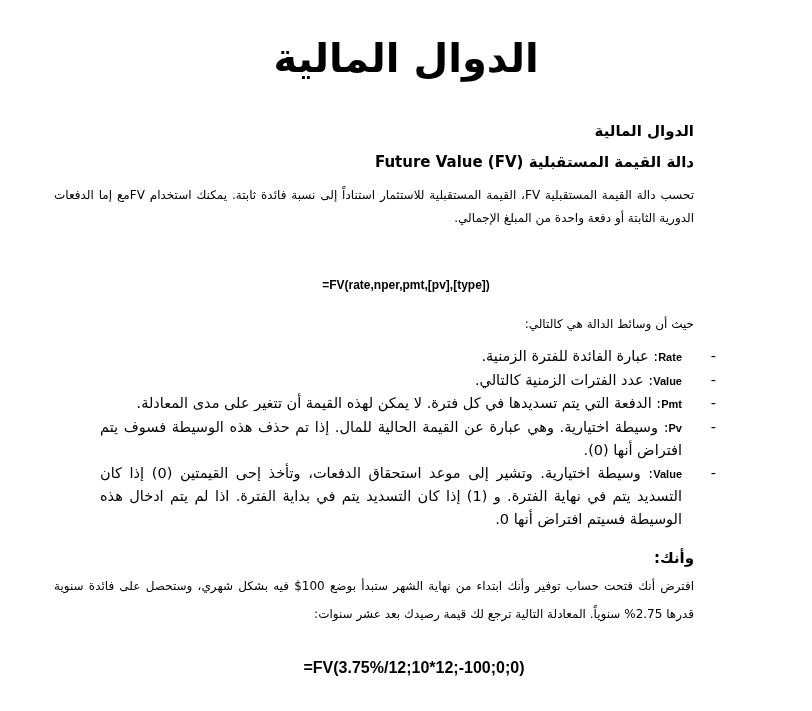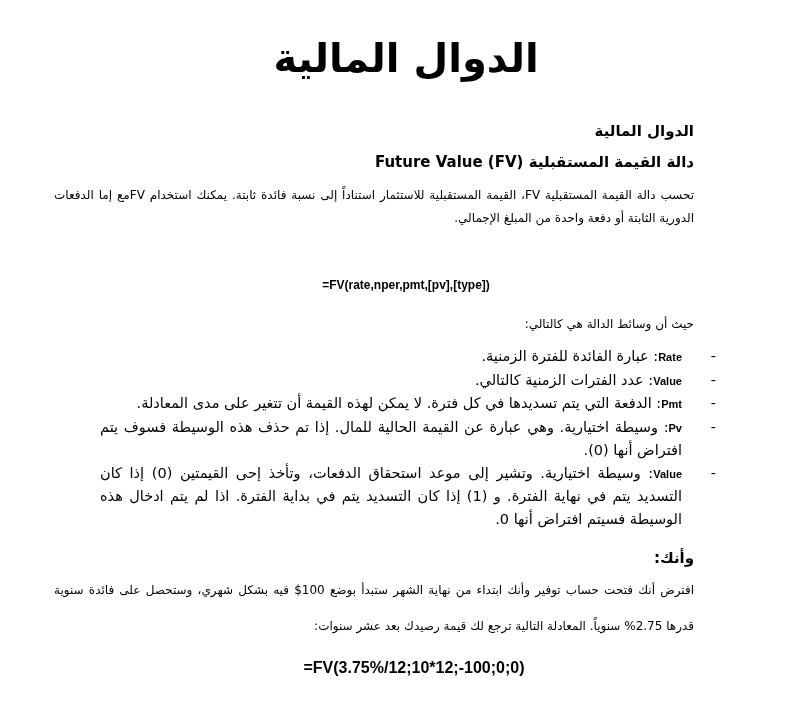--- a/index.html
+++ b/index.html
@@ -19,21 +19,21 @@
     .p2 { top: 243px; }
     .formula { position: absolute; top: 278px; left: 0; width: 812px; text-align: center;
       font-family: "Liberation Sans", sans-serif; font-weight: bold; font-size: 12px; direction: ltr; }
     .p3 { top: 313px; }
     .args { position: absolute; top: 345px; right: 92px; width: 620px; margin: 0; padding: 0; list-style: none;
       font-family: "DejaVu Sans", sans-serif; font-size: 14.5px; line-height: 22.5px; }
     .args li { position: relative; padding-right: 38px; text-align: justify; text-align-last: right; }
     .args li .dash { position: absolute; right: 4px; top: 0; }
     .args li .term { font-family: "Liberation Sans", sans-serif; font-weight: bold; font-size: 11px; }
     .ex-head { top: 547px; font-weight: bold; font-size: 15px; }
-    .p4 { top: 572px; width: 640px; text-align: justify; text-align-last: right; line-height: 36px; }
+    .p4 { top: 572px; width: 640px; text-align: justify; text-align-last: right; line-height: 28px; }
     .formula2 { position: absolute; top: 659px; left: 8px; width: 812px; text-align: center;
       font-family: "Liberation Sans", sans-serif; font-weight: bold; font-size: 16px; direction: ltr; }
   </style>
 </head>
 <body>
 
 <div class="page">
 
   <div class="title">الدوال المالية</div>
 

